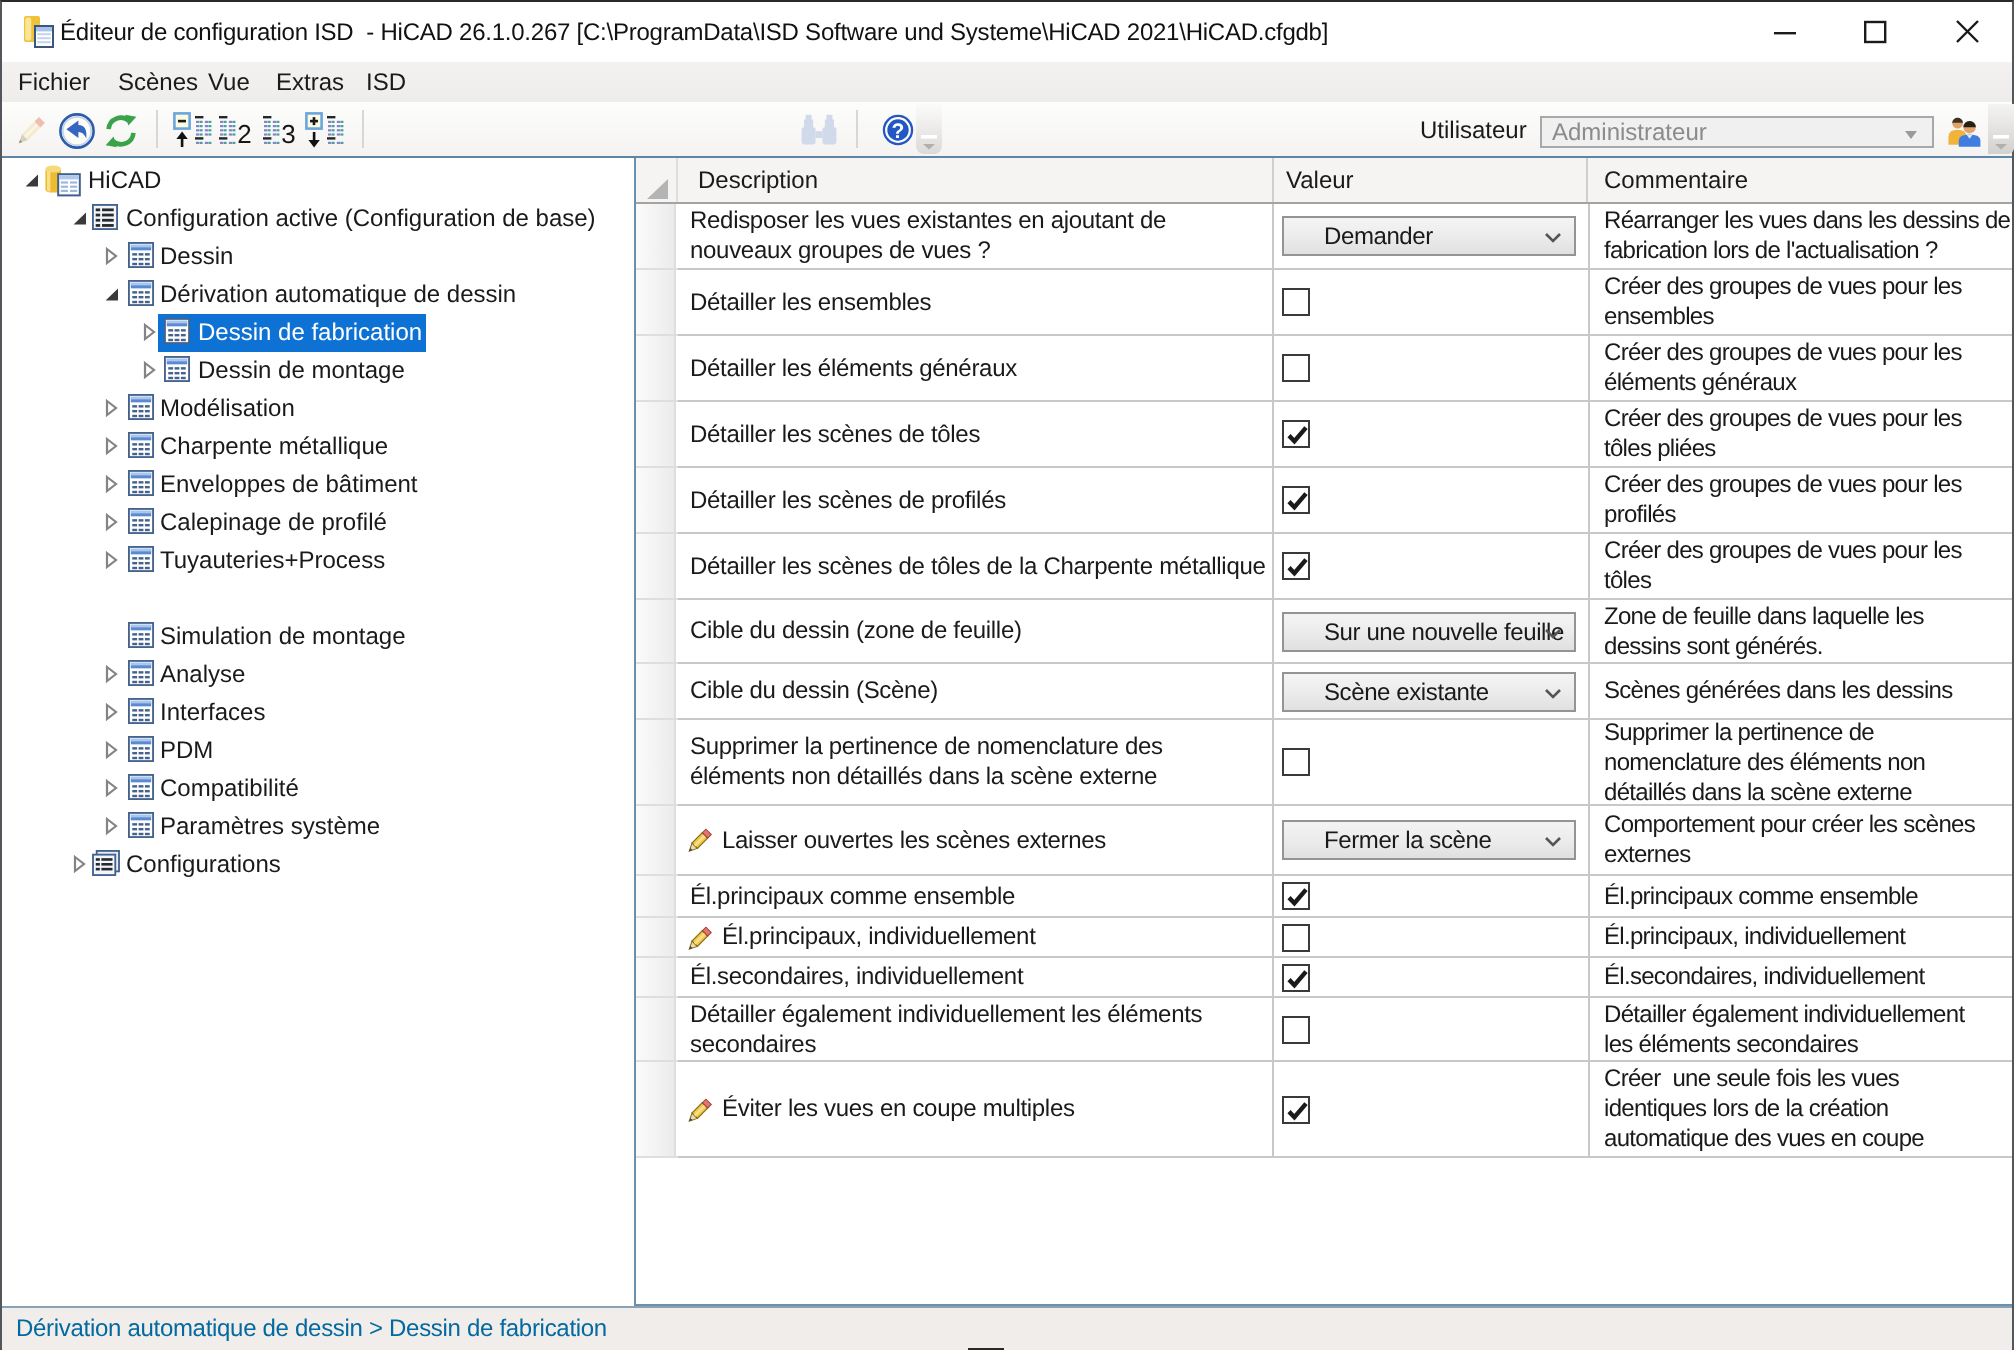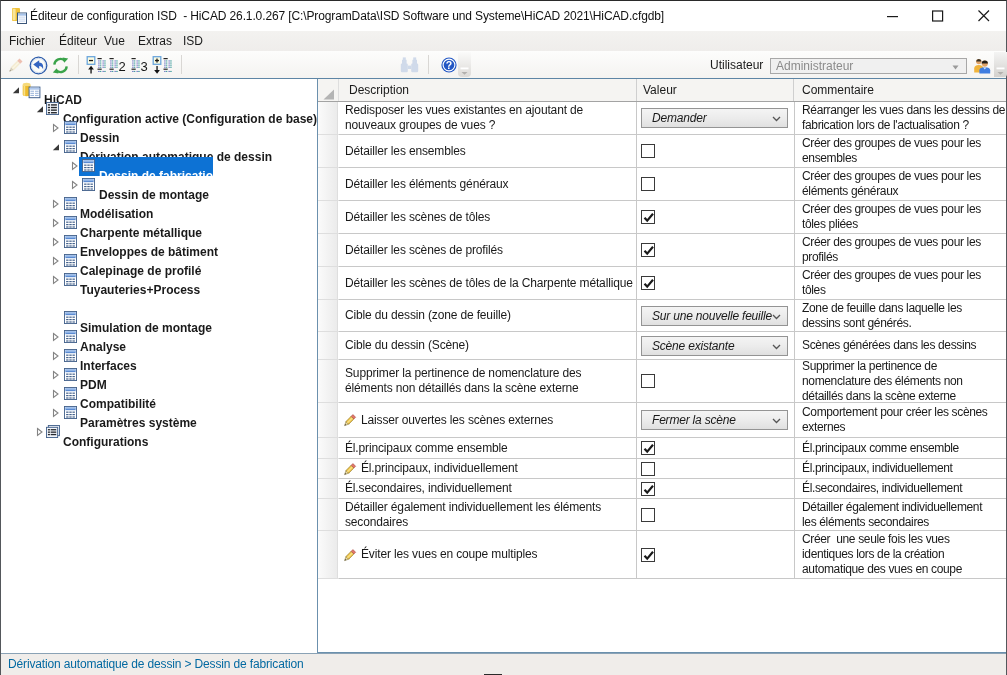--- a/index.html
+++ b/index.html
@@ -25,41 +25,41 @@
 #toolbar-bottom { position:absolute; left:0; top:77px; width:1005px; height:1px; background:#5d85a5; }
 
 
 #content { position:absolute; left:0; top:78px; width:1005px; height:574px; background:#fff; }
 #treepanel { position:absolute; left:0; top:0; width:316px; height:574px; background:#fff; overflow:hidden; }
 #tablepanel { position:absolute; left:316px; top:0; width:689px; height:574px; background:#fff;
   border-left:1px solid #6b90ad; border-bottom:1px solid #6b90ad; }
 
 
 .trow { position:absolute; left:0; height:19px; width:316px; }
-.trow .lbl { position:absolute; top:10px; height:19px; line-height:19px; white-space:nowrap;font-weight:bold; }
+.trow .lbl { position:absolute; top:0; height:19px; line-height:19px; white-space:nowrap; }
 .trow svg.exp { position:absolute; top:4px; }
 .trow .ticon { position:absolute; top:2px; }
 #selrow { position:absolute; background:#0d72d4; }
 
 
 #tbl { position:absolute; left:0; top:0; width:688px; }
 .hdr { position:absolute; top:0; height:23px; background:#f5f4f2; border-bottom:1px solid #a3a3a3; }
 .hcell { position:absolute; top:0; height:22px; line-height:22px; color:#1a1a1a; }
 .row { position:absolute; width:688px; }
 .rh { position:absolute; left:0; top:0; bottom:1px; width:20px; background:linear-gradient(to right,#fbfbfb,#ebebeb); border-right:1px solid #dedede; }
 .cell { position:absolute; top:0; bottom:1px; }
 .desc { left:21px; width:298px; border-right:1px solid #c8c8c8; display:flex; align-items:center; padding-left:6px; line-height:15px; white-space:nowrap; letter-spacing:-0.15px; }
 .val  { left:320px; width:157px; border-right:1px solid #c8c8c8; display:flex; align-items:center; padding-left:3px; }
 .comm { left:477px; width:211px; display:flex; align-items:center; padding-left:7px; line-height:15px; letter-spacing:-0.35px; white-space:nowrap; overflow:hidden; }
 .rowline { position:absolute; width:667px; height:1px; background:#c8c8c8; }
 .rhline { position:absolute; left:0; width:21px; height:1px; background:#dedede; }
 
 
 .cb { width:14px; height:14px; background:#fff; border:1px solid #3a3a3a; position:relative; }
-.combo { width:147px; height:20px; border:1px solid #949494; background:linear-gradient(#f4f4f4,#ebebeb 55%,#e0e0e0); position:relative; line-height:18px; padding-left:10px; color:#1a1a1a; letter-spacing:-0.2px;font-style:italic; }
+.combo { width:147px; height:20px; border:1px solid #949494; background:linear-gradient(#f4f4f4,#ebebeb 55%,#e0e0e0); position:relative; line-height:18px; padding-left:20px; color:#1a1a1a; letter-spacing:-0.2px; }
 .combo svg { position:absolute; right:6px; top:7px; }
 
 
 #statusbar { position:absolute; left:0; top:652px; width:1005px; height:22px; background:#f0edea; border-top:1px solid #8aa2b5; }
 #statusbar .txt { position:absolute; left:7px; top:0; height:21px; line-height:21px; color:#0369a1; letter-spacing:-0.15px; }
 </style>
 </head>
 <body>
 <div id="win">
 
@@ -81,21 +81,21 @@
     <svg class="abs" style="left:931px; top:0" width="12" height="30" viewBox="0 0 12 30">
       <rect x="0.6" y="10" width="10" height="10" fill="none" stroke="#1a1a1a" stroke-width="1.2"></rect>
     </svg>
     <svg class="abs" style="left:977px; top:0" width="12" height="30" viewBox="0 0 12 30">
       <path d="M0.5 9.5 L11 20 M11 9.5 L0.5 20" stroke="#1a1a1a" stroke-width="1.2"></path>
     </svg>
   </div>
 
   <div id="menubar">
     <div class="menu-item" style="left:8px">Fichier</div>
-    <div class="menu-item" style="left:58px">Éditeur</div>
+    <div class="menu-item" style="left:58px">Scènes</div>
     <div class="menu-item" style="left:103px">Vue</div>
     <div class="menu-item" style="left:137px">Extras</div>
     <div class="menu-item" style="left:182px">ISD</div>
   </div>
 
   <div id="toolbar">
 
     <svg class="abs" style="left:6px; top:6px" width="17" height="17" viewBox="0 0 17 17">
       <g transform="translate(2.4,14.6) rotate(45)">
         <path d="M0 0 L-2.1 -4.4 L2.1 -4.4 Z" fill="#d8d0bc"></path>

